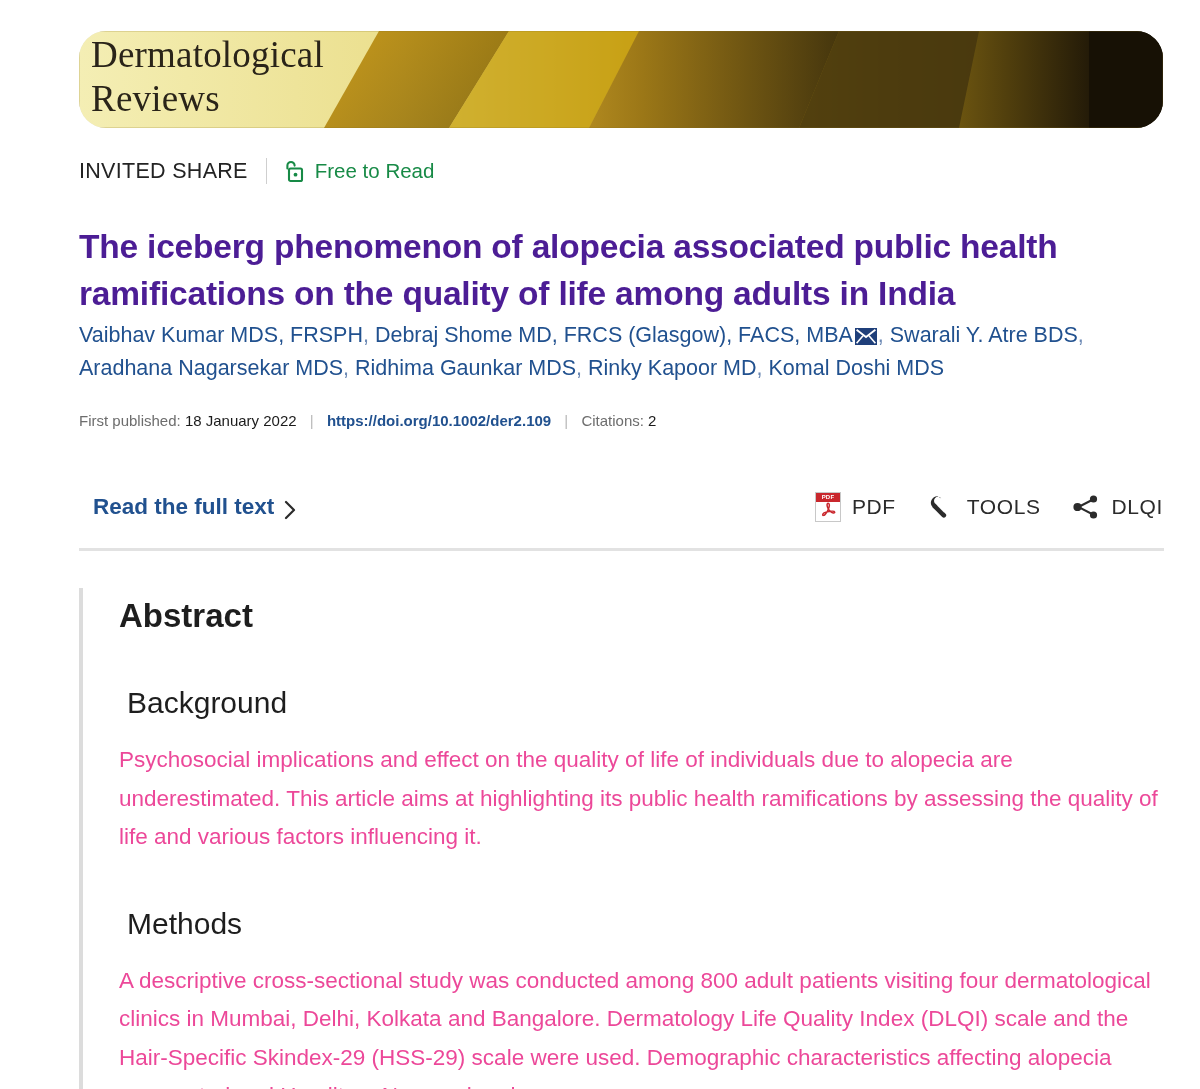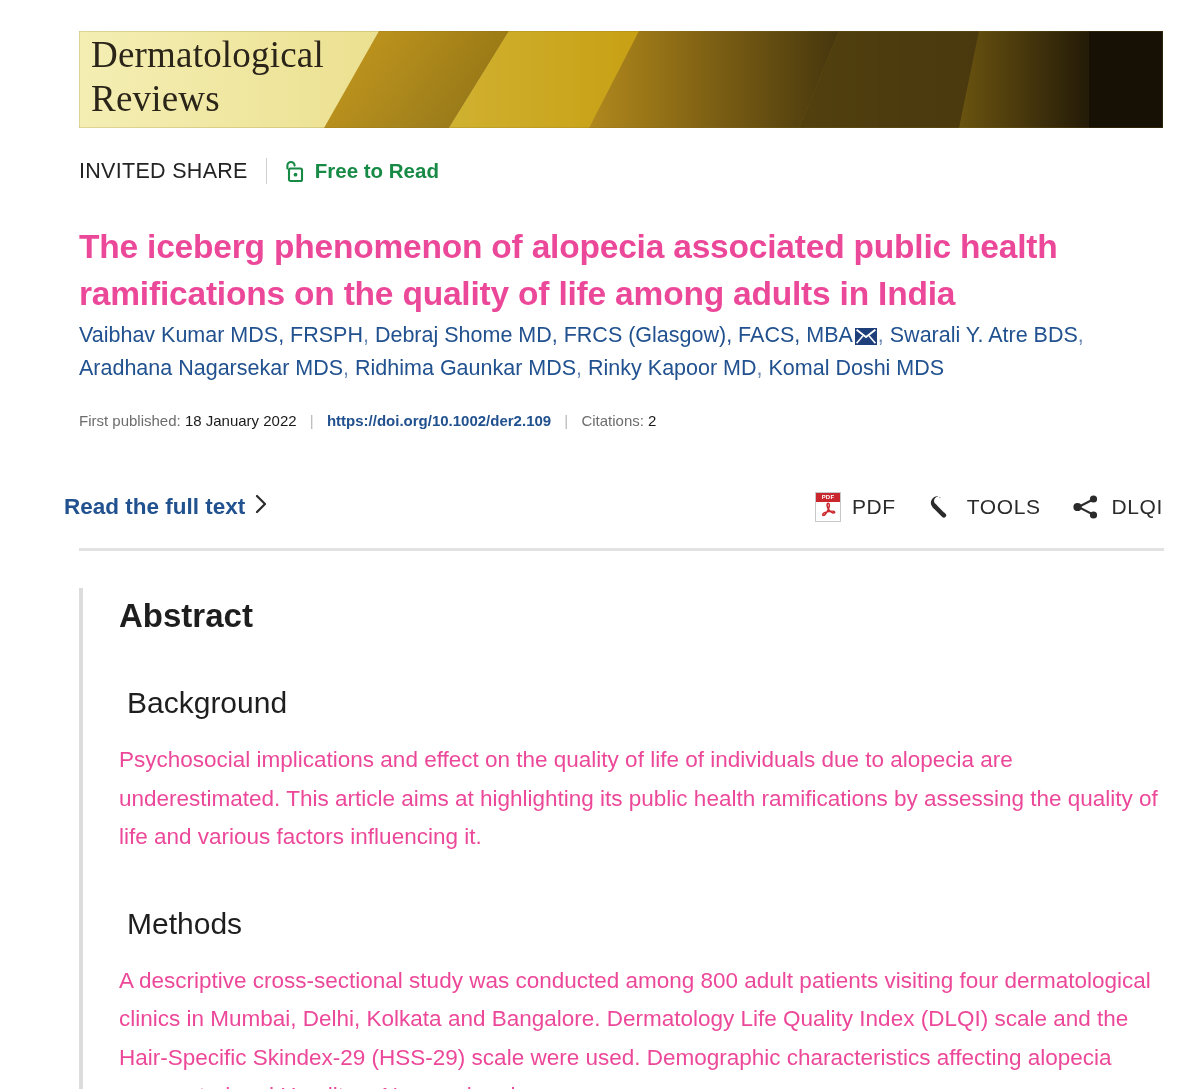--- a/index.html
+++ b/index.html
@@ -23,20 +23,21 @@
 
   
   .banner {
     position: absolute;
     left: 79px;
     top: 31px;
     width: 1084px;
     height: 97px;
     overflow: hidden;
     background: #e5e5e5;
+    border-radius: 27px;
   }
   .banner .facets {
     position: absolute;
     inset: 0;
   }
   .banner-title {
     position: absolute;
     left: 12px;
     top: 2px;
     font-family: "Liberation Serif", serif;
@@ -68,37 +69,37 @@
     background: #cfcfcf;
     margin: 0 18px;
   }
   .free {
     display: flex;
     align-items: center;
     gap: 9px;
   }
   .free-label {
     font-size: 20.5px;
-    font-weight: bold;
+    font-weight: normal;
     color: #178a46;
     white-space: nowrap;
   }
   .lock-icon { display: block; }
 
   
   .title {
     position: absolute;
     left: 79px;
     top: 201px;
     width: 1085px;
     font-size: 33.5px;
     font-weight: bold;
     line-height: 47px;
     letter-spacing: -0.2px;
-    color: #ec4899;
+    color: #4c1d95;
   }
 
   
   .authors {
     position: absolute;
     left: 79px;
     top: 319px;
     width: 1075px;
     font-size: 21.5px;
     line-height: 33px;
@@ -125,24 +126,24 @@
   .pubinfo .sep { color: #b9b9b9; padding: 0 9px; }
   .pubinfo .doi {
     color: #21518f;
     font-weight: bold;
     text-decoration: none;
   }
 
   
   .readfull {
     position: absolute;
-    left: 64px;
+    left: 93px;
     top: 494px;
     display: flex;
-    align-items: flex-start;
+    align-items: flex-end;
     gap: 10px;
     text-decoration: none;
   }
   .readfull-label {
     font-size: 22.5px;
     font-weight: bold;
     color: #21518f;
   }
   .chev { display: block; }
 

